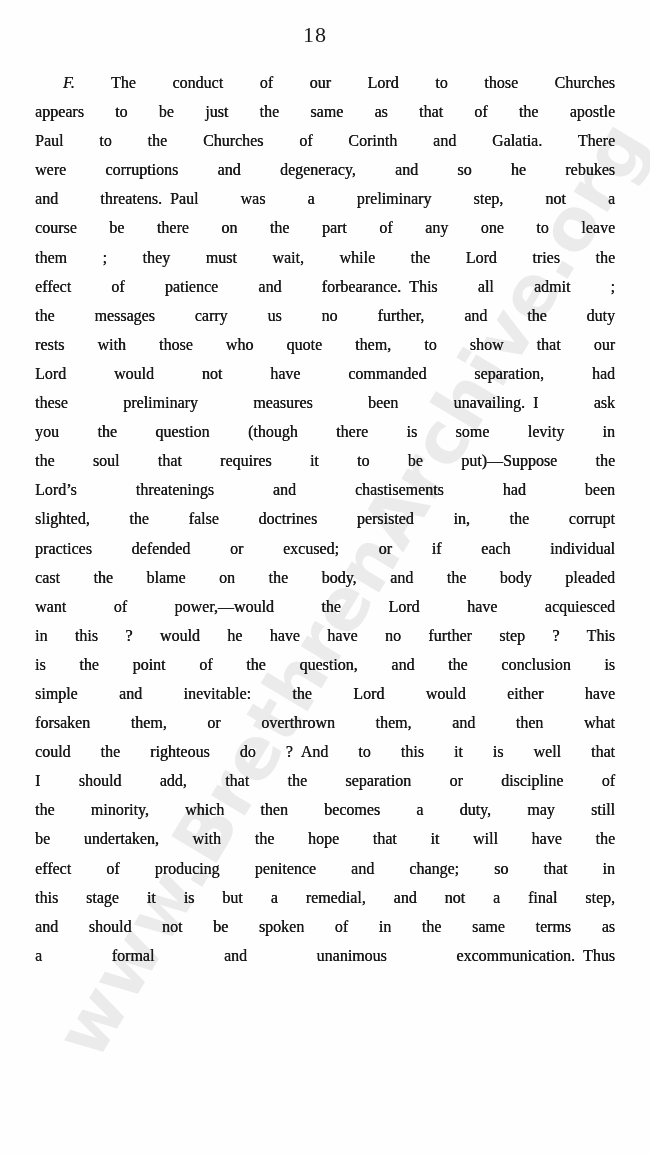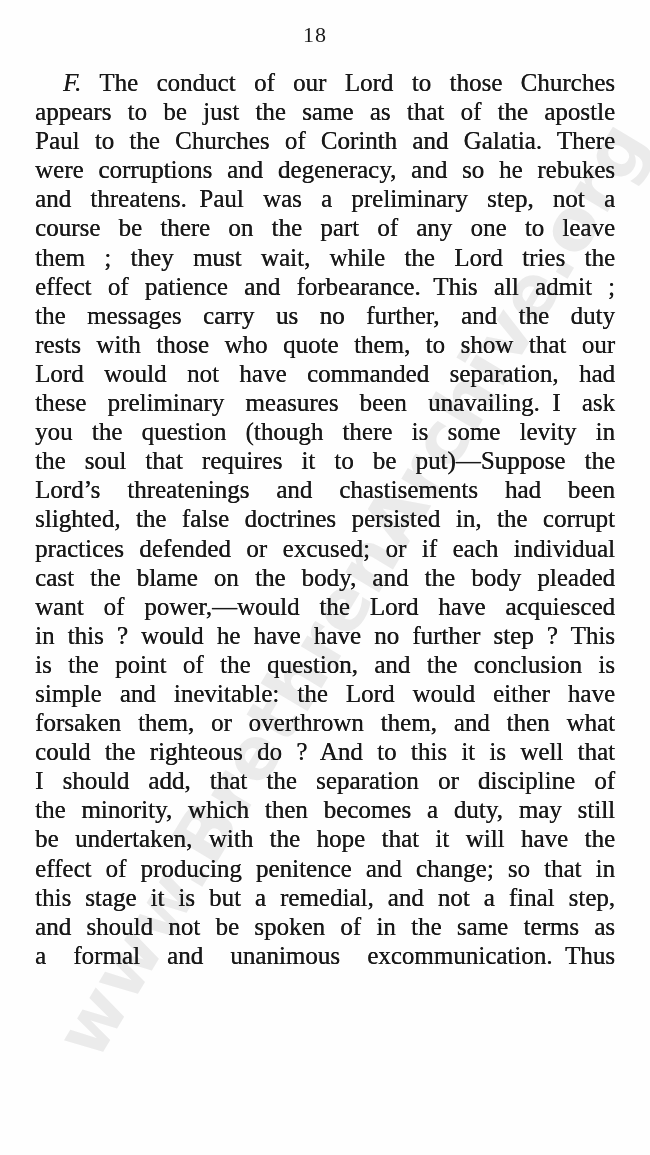--- a/index.html
+++ b/index.html
@@ -41,21 +41,21 @@
     text-align: center;
     font-size: 22px;
     letter-spacing: 1px;
     z-index: 1;
   }
   .body-text {
     position: absolute;
     left: 35px;
     top: 68px;
     width: 580px;
-    font-size: 25px;
+    font-size: 16px;
     line-height: 29.1px;
     z-index: 1;
     text-shadow: 0.3px 0 0 currentColor;
   }
   .line {
     text-align: justify;
     text-align-last: justify;
     white-space: normal;
     height: 29.1px;
     overflow: visible;

